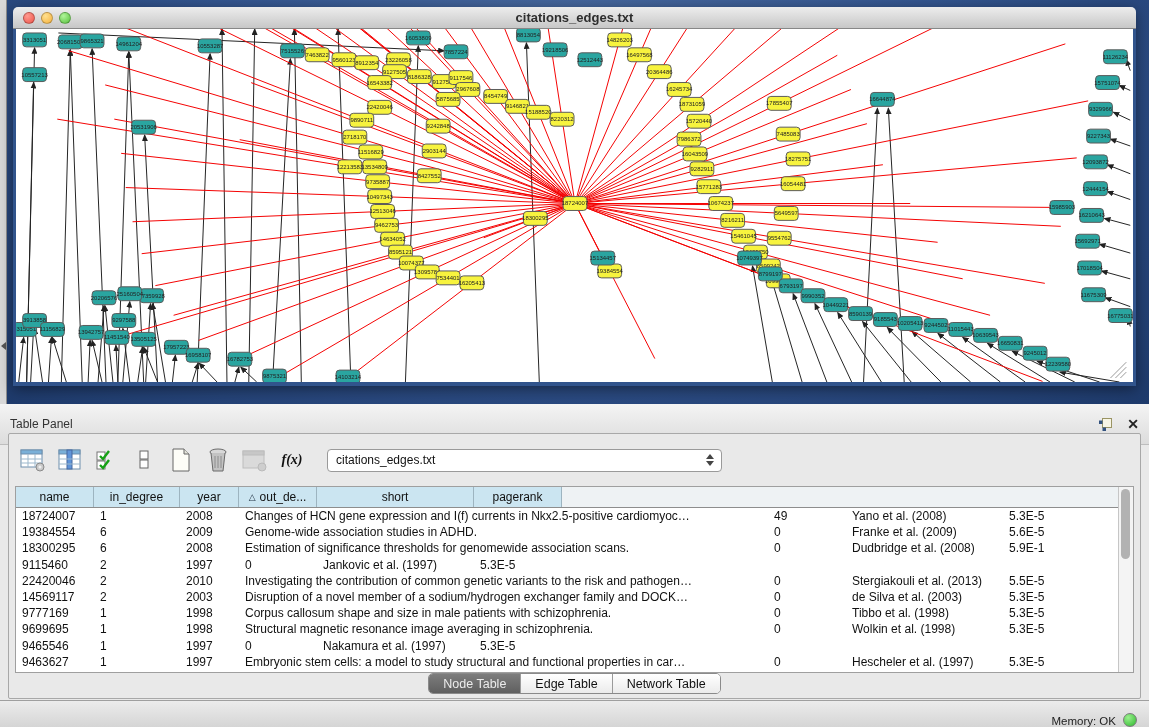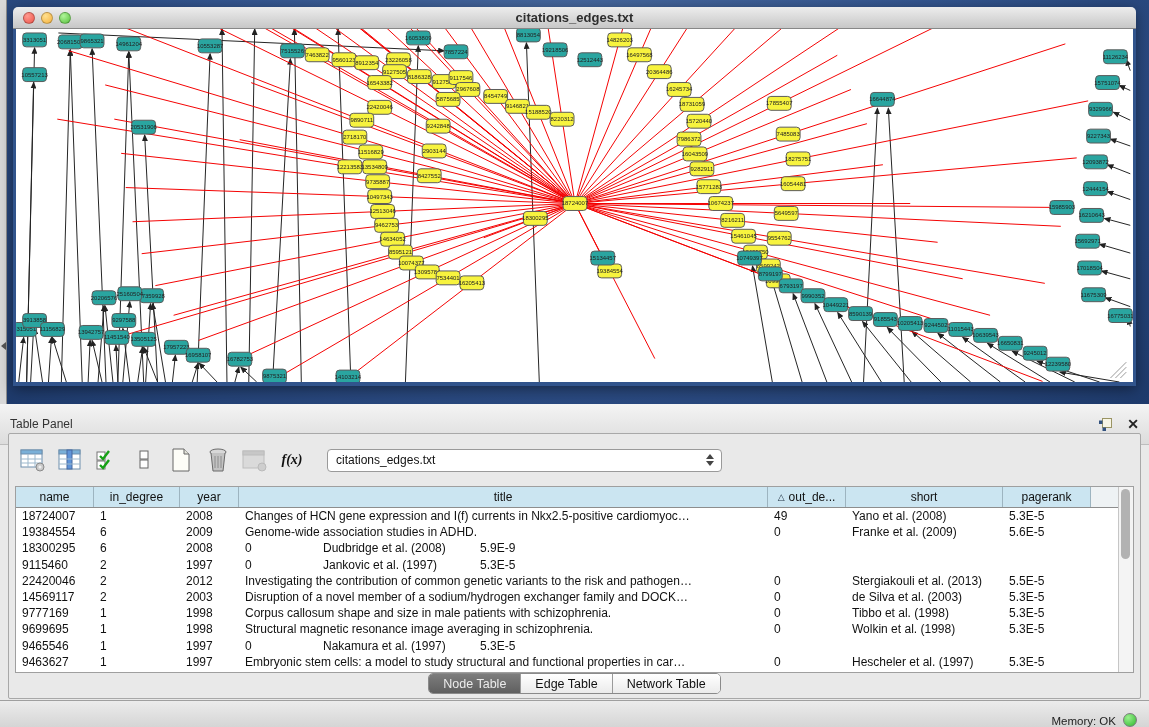--- a/index.html
+++ b/index.html
@@ -851,23 +851,20 @@
             <div class="thead">
                 <div class="th c0">
                   <span>name</span>
                 </div>
                 <div class="th c1">
                   <span>in_degree</span>
                 </div>
                 <div class="th c2">
                   <span>year</span>
                 </div>
-                <div class="th c3">
-                  <span>title</span>
-                </div>
                 <div class="th c4 sorted">
                   <span class="tri">△</span>
                   <span>out_de...</span>
                 </div>
                 <div class="th c5">
                   <span>short</span>
                 </div>
                 <div class="th c6">
                   <span>pagerank</span>
                 </div>
@@ -891,38 +888,39 @@
                   <div class="td c3">Genome-wide association studies in ADHD.</div>
                   <div class="td c4">0</div>
                   <div class="td c5">Franke et al. (2009)</div>
                   <div class="td c6">5.6E-5</div>
                   <div class="td cf"></div>
                 </div>
                 <div class="tr">
                   <div class="td c0">18300295</div>
                   <div class="td c1">6</div>
                   <div class="td c2">2008</div>
+                  <div class="td c3">Estimation of significance thresholds for genomewide association scans.</div>
                   <div class="td c4">0</div>
                   <div class="td c5">Dudbridge et al. (2008)</div>
-                  <div class="td c6">5.9E-9</div>
+                  <div class="td c6">5.9E-1</div>
                   <div class="td cf"></div>
                 </div>
                 <div class="tr">
                   <div class="td c0">9115460</div>
                   <div class="td c1">2</div>
                   <div class="td c2">1997</div>
                   <div class="td c4">0</div>
                   <div class="td c5">Jankovic et al. (1997)</div>
                   <div class="td c6">5.3E-5</div>
                   <div class="td cf"></div>
                 </div>
                 <div class="tr">
                   <div class="td c0">22420046</div>
                   <div class="td c1">2</div>
-                  <div class="td c2">2012</div>
+                  <div class="td c2">2010</div>
                   <div class="td c3">Investigating the contribution of common genetic variants to the risk and pathogen…</div>
                   <div class="td c4">0</div>
                   <div class="td c5">Stergiakouli et al. (2013)</div>
                   <div class="td c6">5.5E-5</div>
                   <div class="td cf"></div>
                 </div>
                 <div class="tr">
                   <div class="td c0">14569117</div>
                   <div class="td c1">2</div>
                   <div class="td c2">2003</div>

